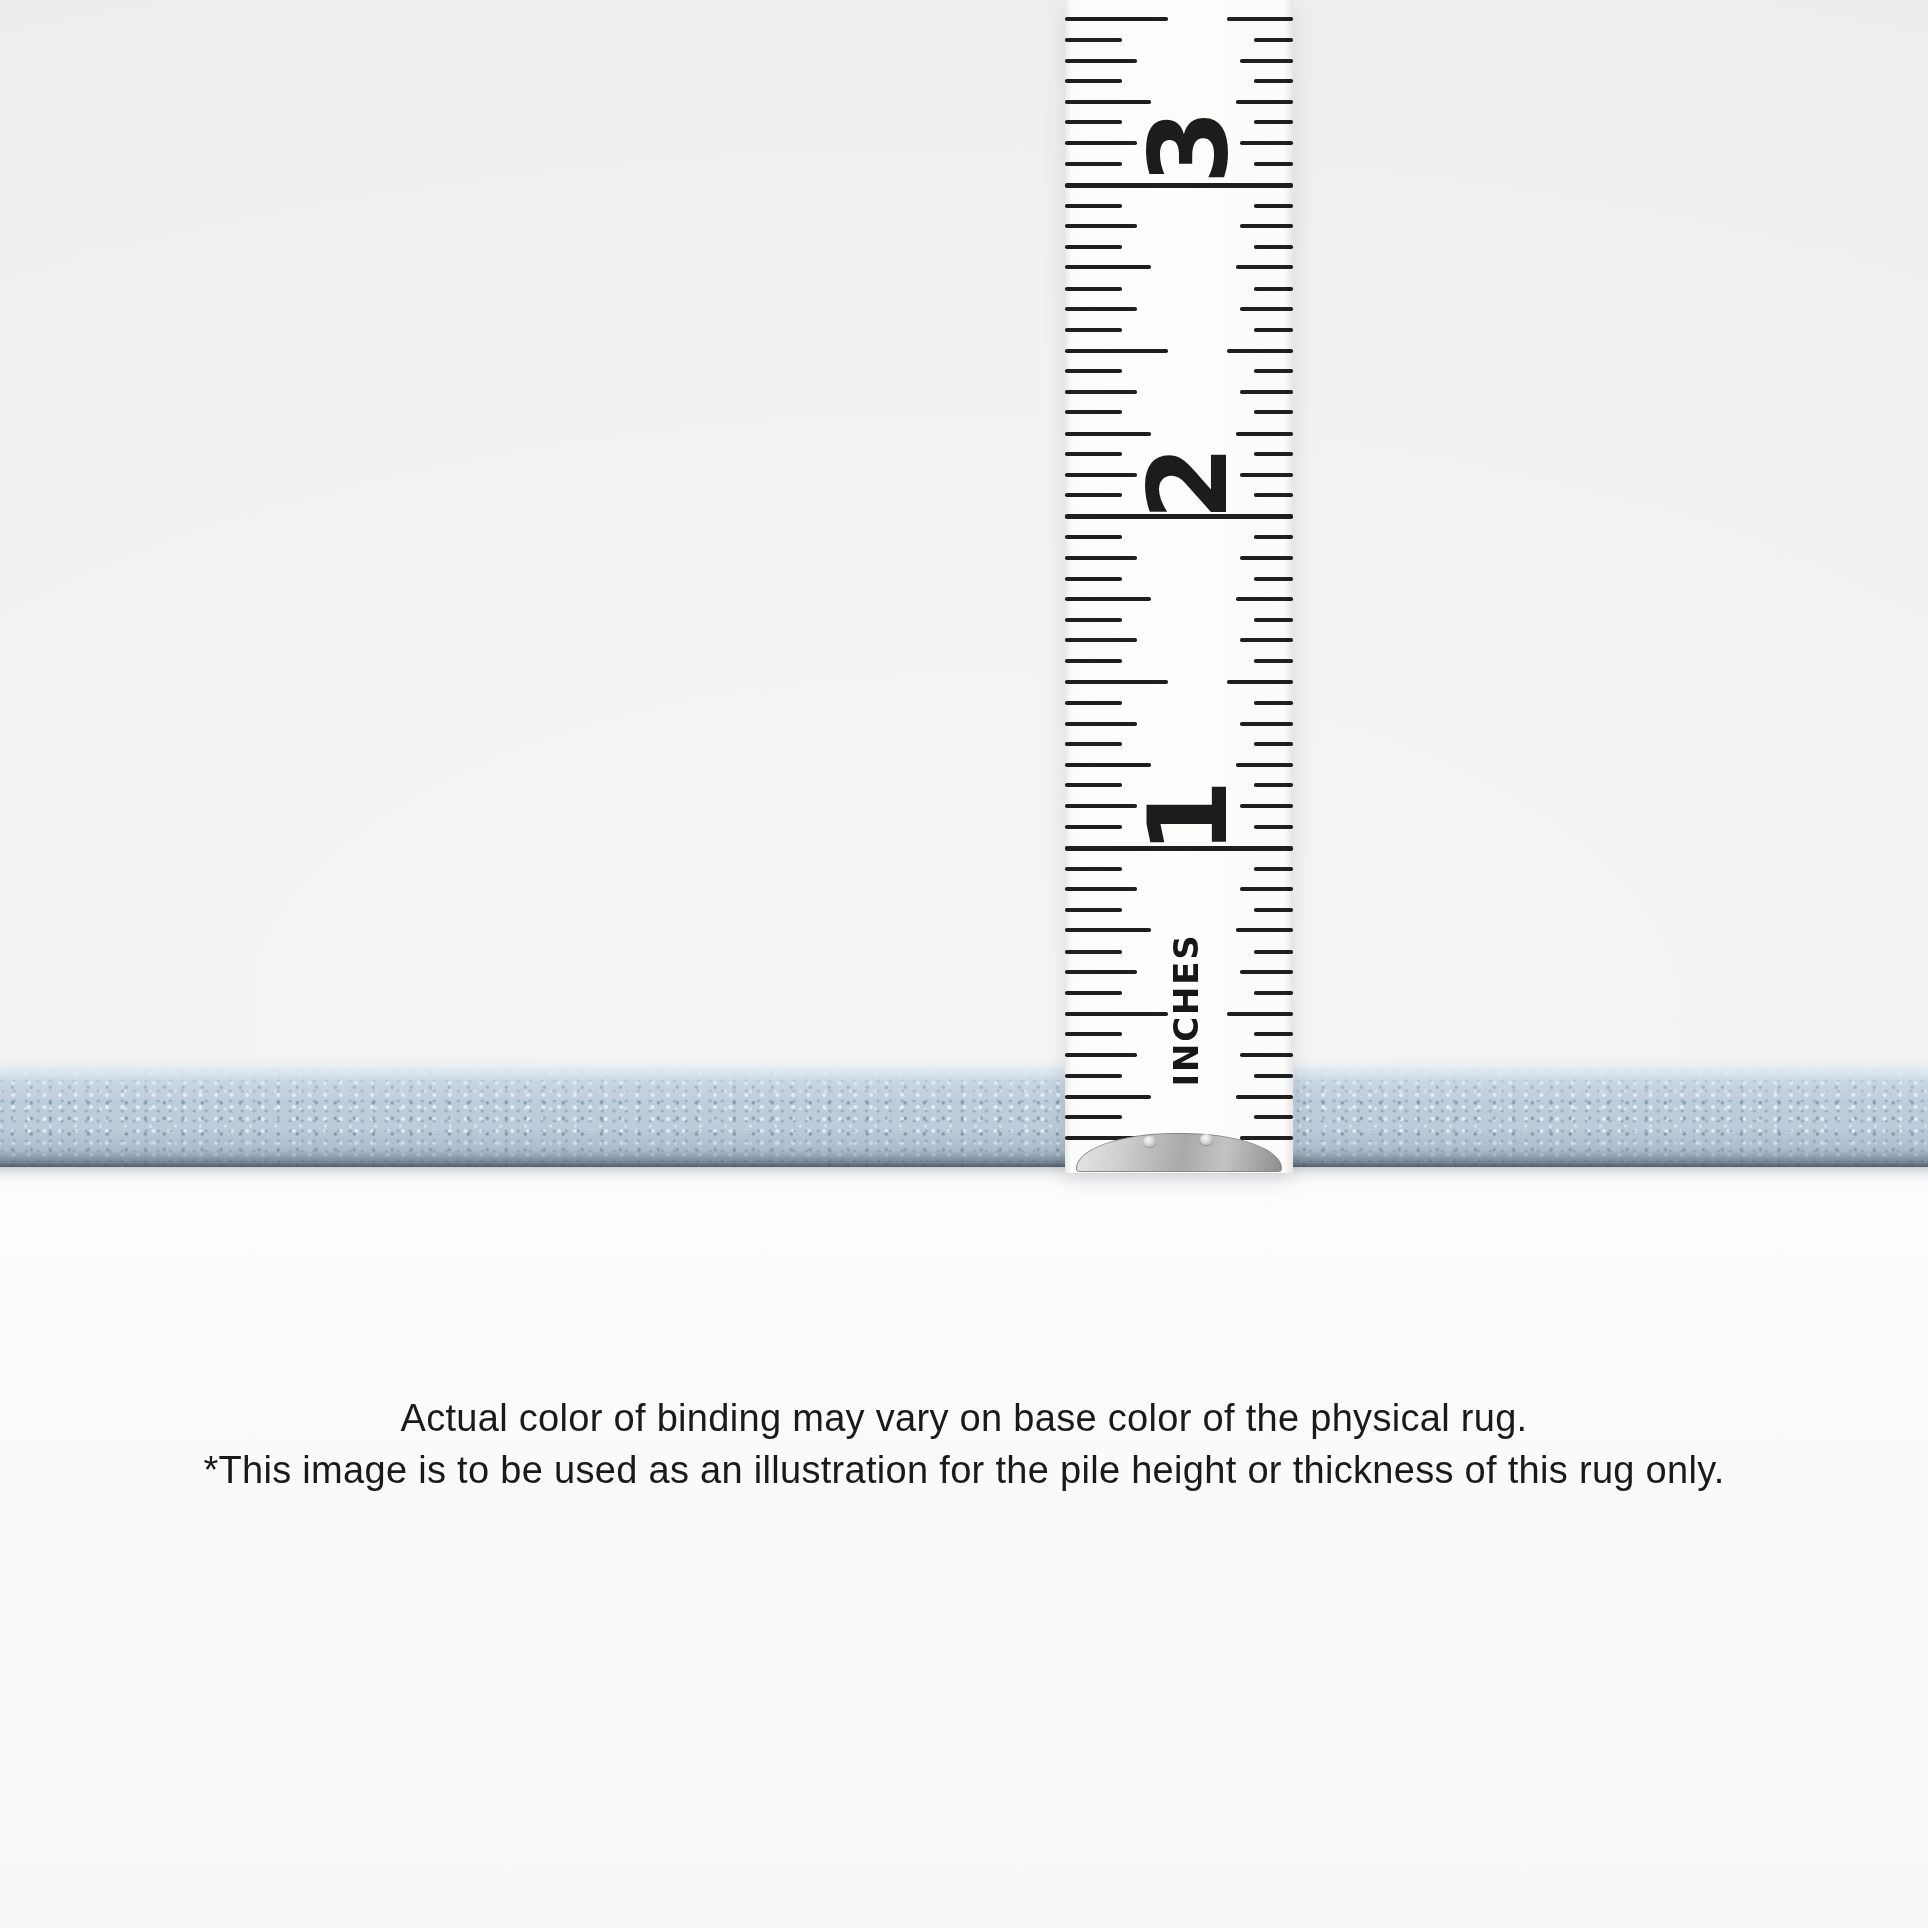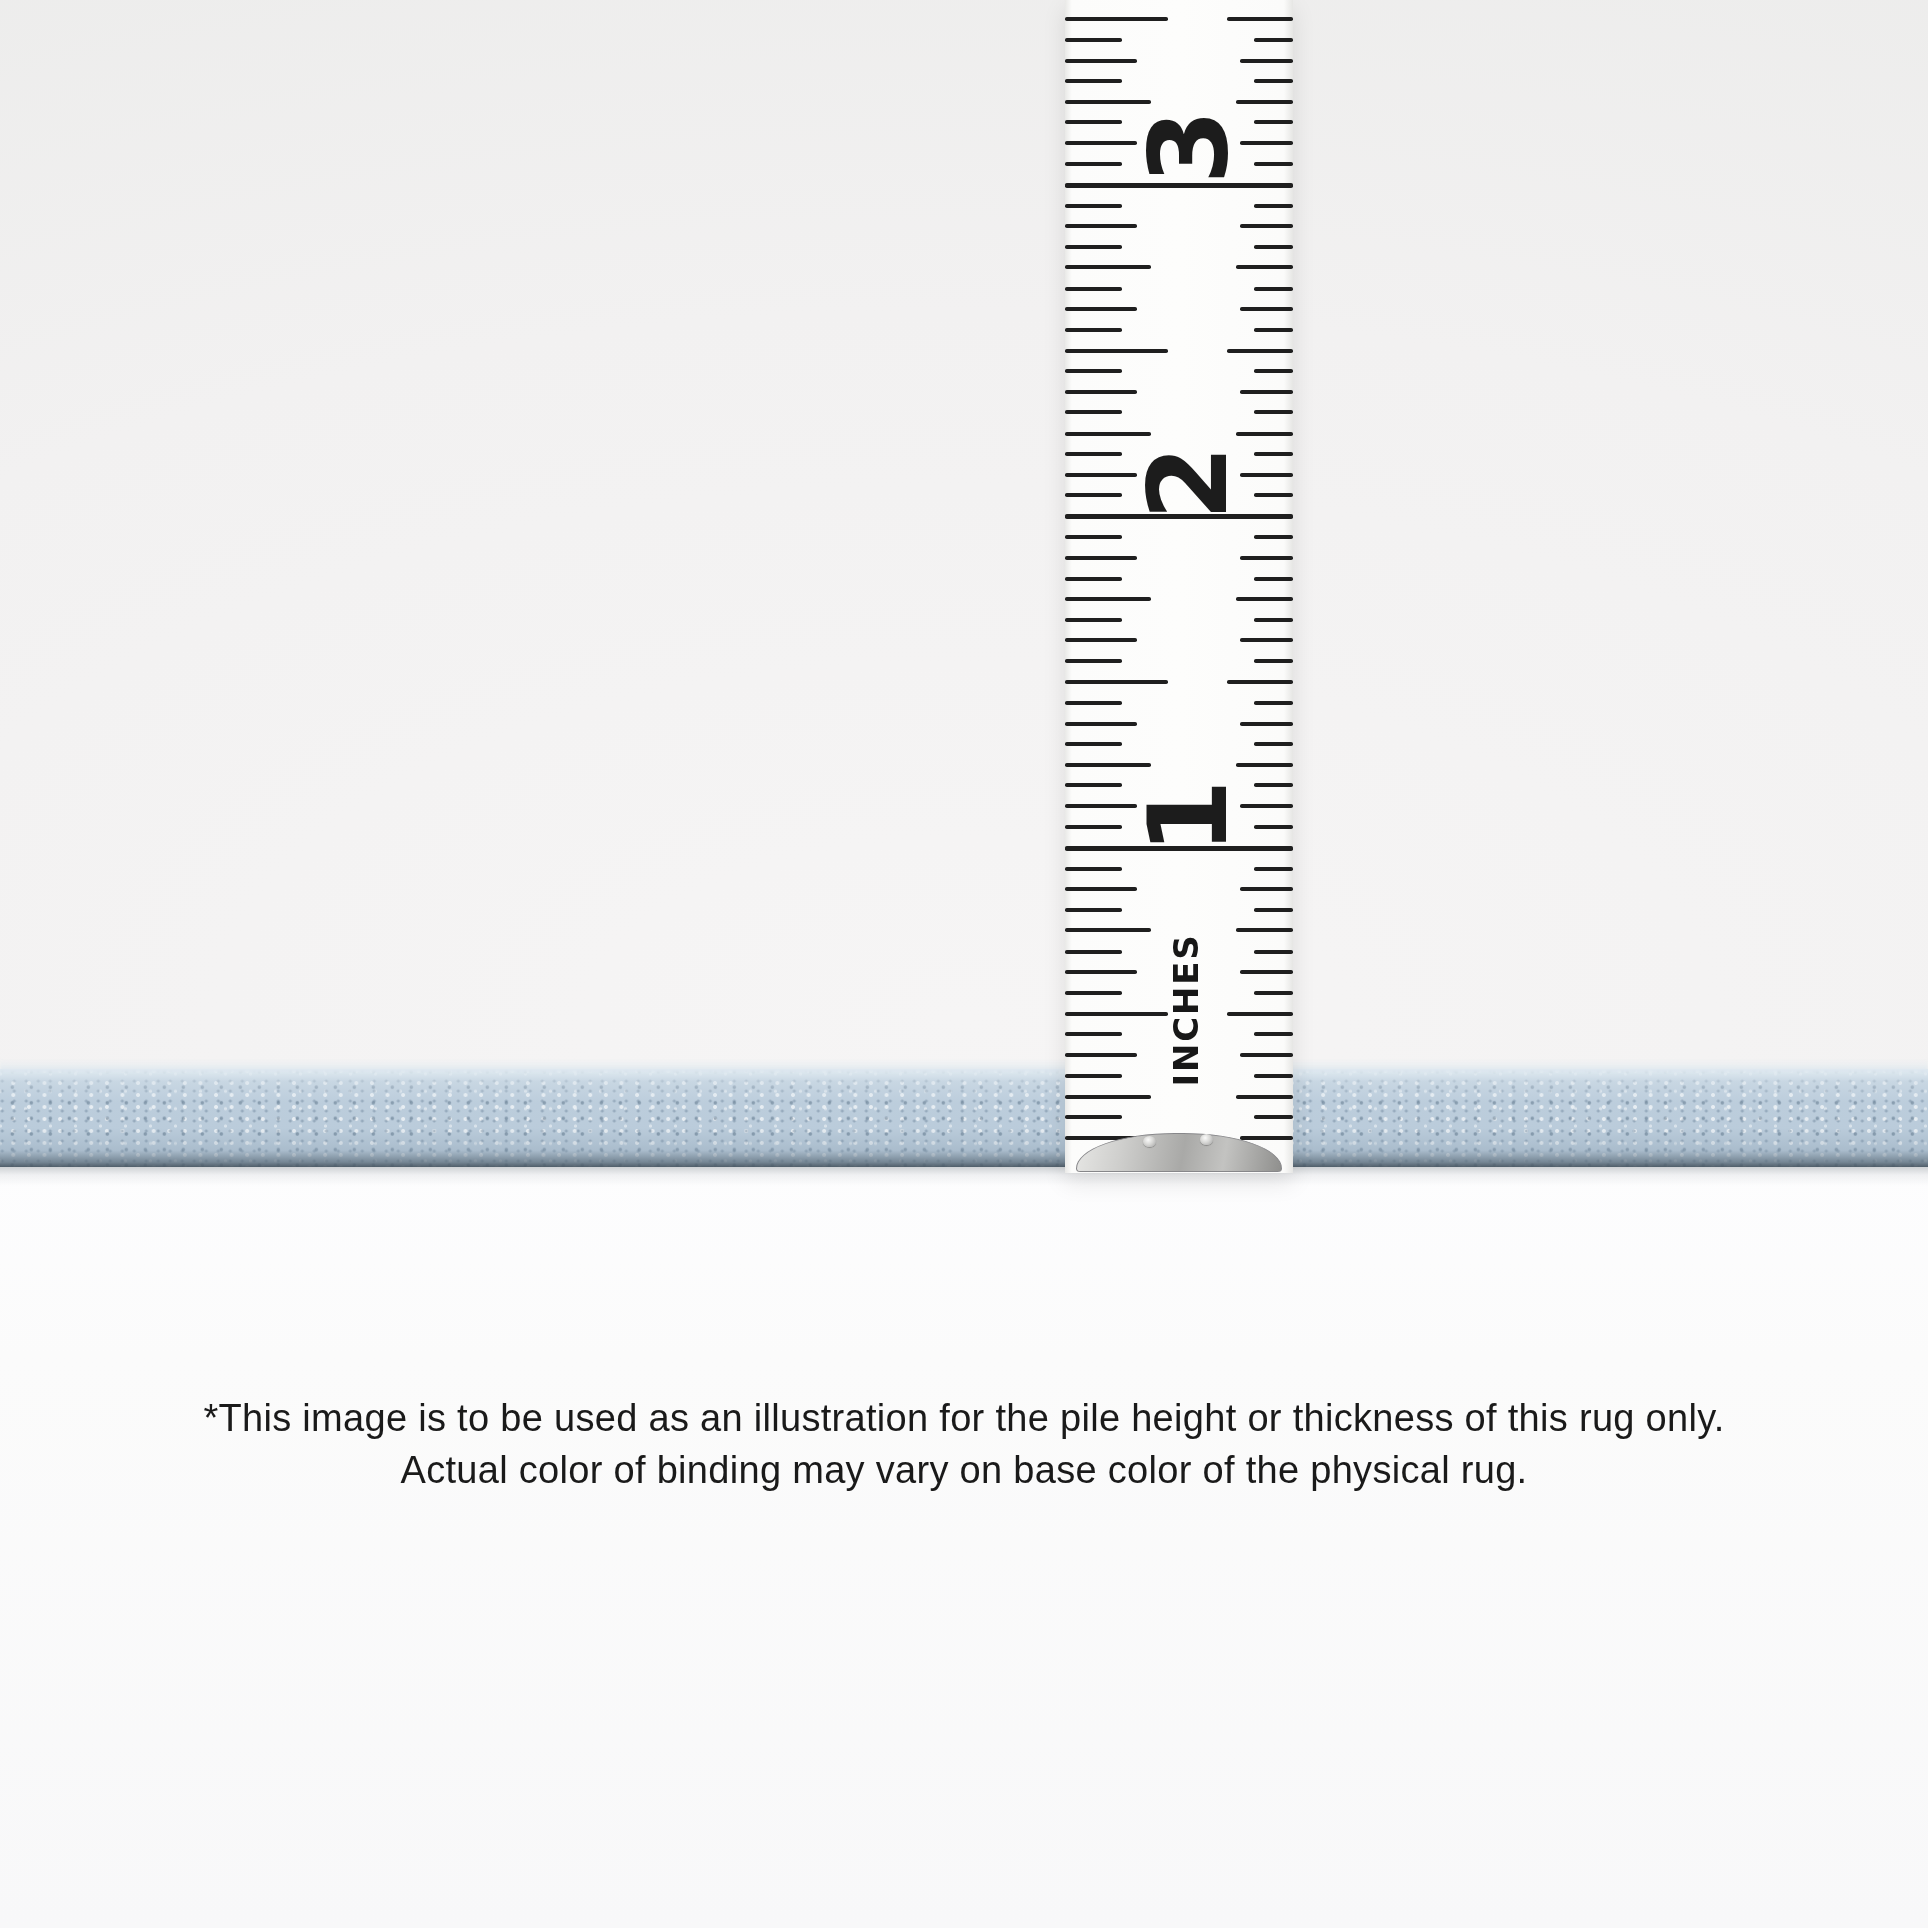--- a/index.html
+++ b/index.html
@@ -214,16 +214,16 @@
     <div class="tick left" style="top: 17.4px; width: 103px; height: 3.7px;"></div>
     <div class="tick right" style="top: 17.4px; width: 66px; height: 3.7px;"></div>
   </div>
 
 <div class="end-clip">
   <div class="rivet r1"></div>
   <div class="rivet r2"></div>
 </div>
 
 <div class="disclaimer">
+  <div>Actual color of binding may vary on base color of the physical rug.</div>
   <div>*This image is to be used as an illustration for the pile height or thickness of this rug only.</div>
-  <div>Actual color of binding may vary on base color of the physical rug.</div>
 </div>
 
 
 </body></html>

